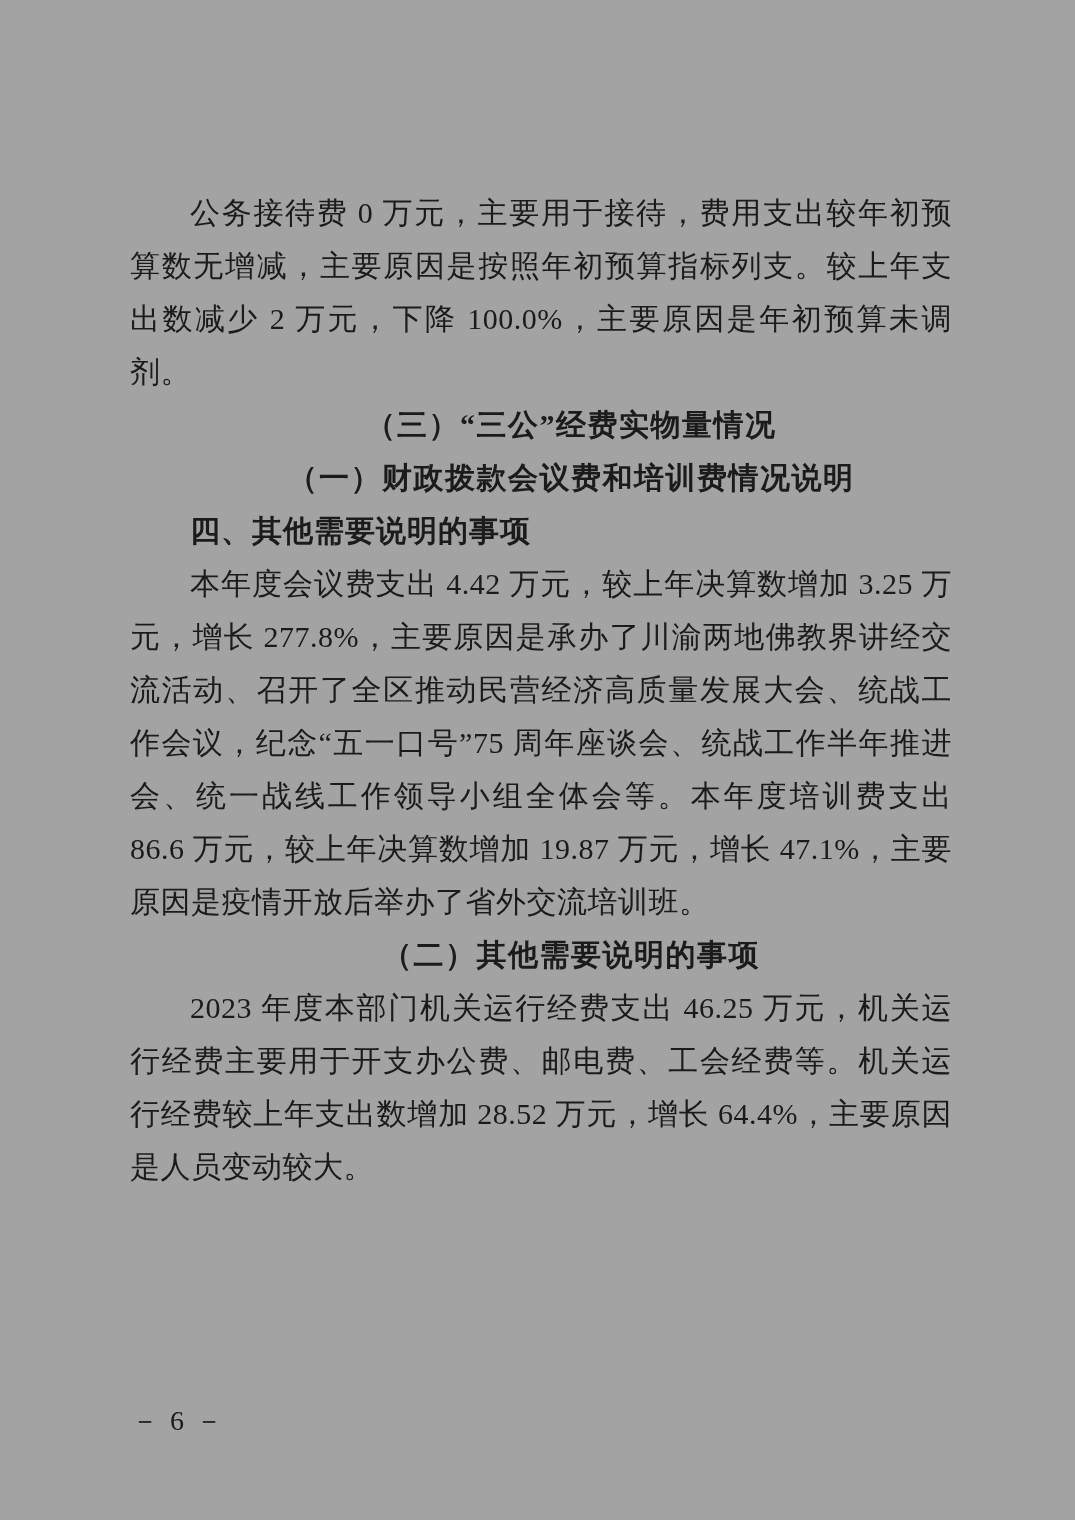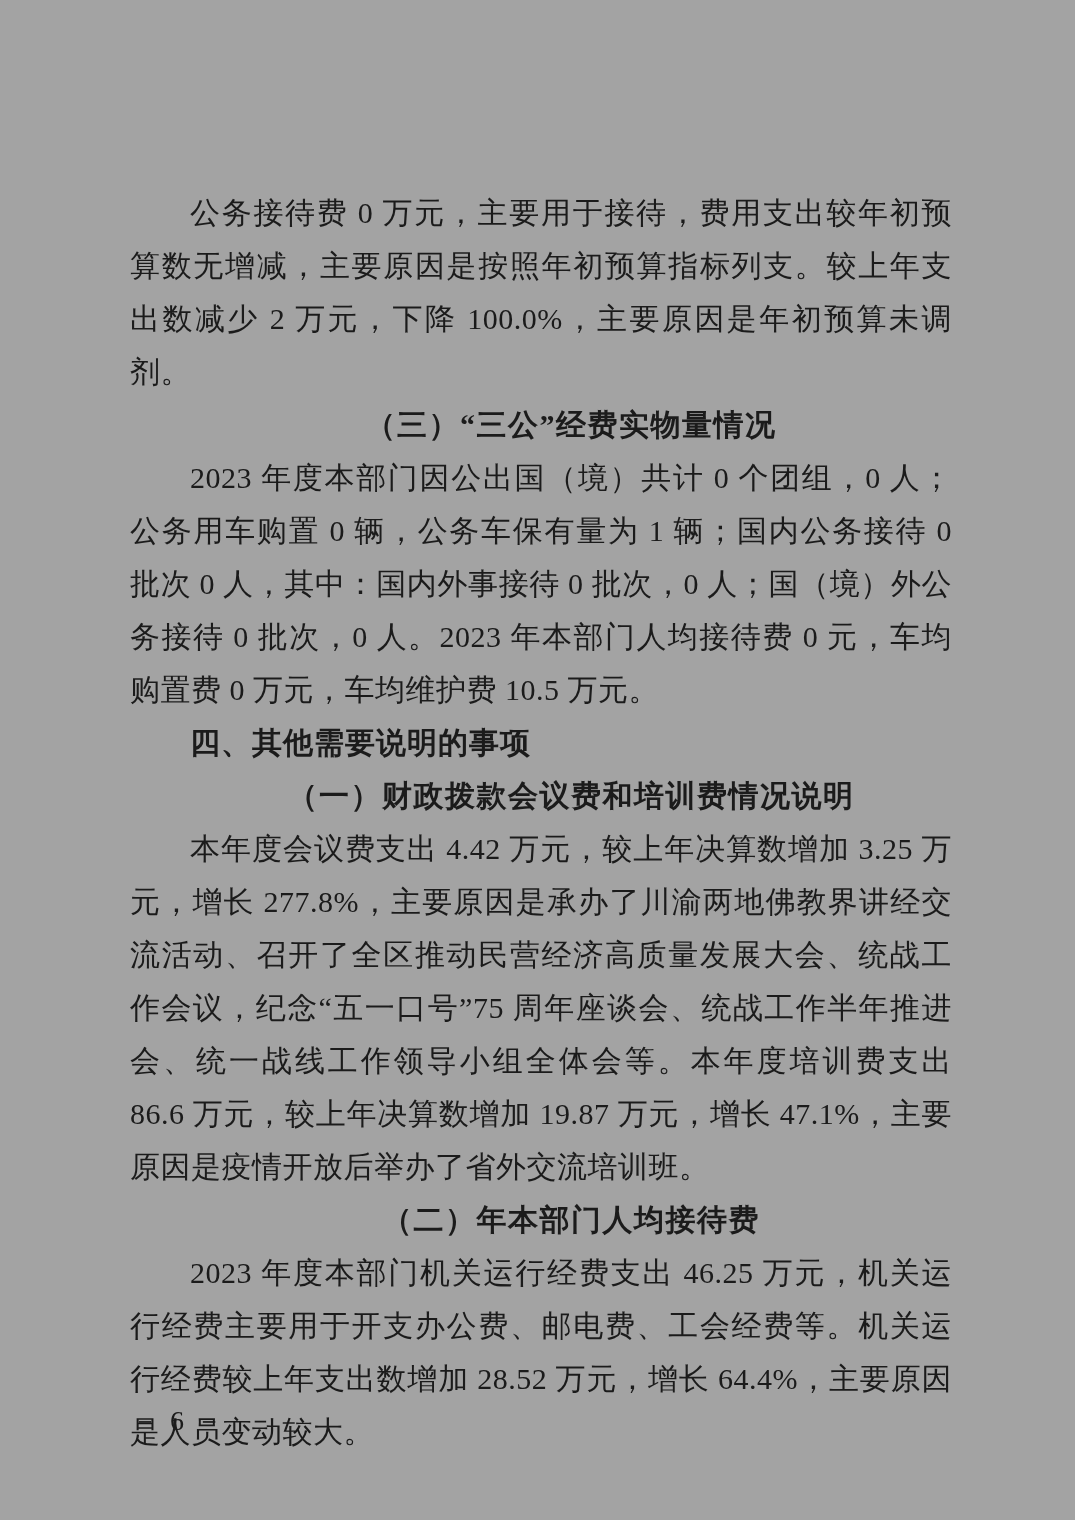--- a/index.html
+++ b/index.html
@@ -46,21 +46,20 @@
     letter-spacing: 2px;
   }
 </style>
 </head>
 <body>
 
 <div class="page">
   <div class="content">
     <p class="para body">公务接待费 0 万元，主要用于接待，费用支出较年初预算数无增减，主要原因是按照年初预算指标列支。较上年支出数减少 2 万元，下降 100.0%，主要原因是年初预算未调剂。</p>
     <p class="para h2">（三）“三公”经费实物量情况</p>
-    <p class="para body">2023 年度本部门因公出国（境）共计 0 个团组，0 人；公务用车购置 0 辆，公务车保有量为 1 辆；国内公务接待 0 批次 0 人，其中：国内外事接待 0 批次，0 人；国（境）外公务接待 0 批次，0 人。2023 年本部门人均接待费 0 元，车均购置费 0 万元，车均维护费 10.5 万元。</p>
+    <p class="para h2">（一）财政拨款会议费和培训费情况说明</p>
     <p class="para h1">四、其他需要说明的事项</p>
-    <p class="para h2">（一）财政拨款会议费和培训费情况说明</p>
     <p class="para body">本年度会议费支出 4.42 万元，较上年决算数增加 3.25 万元，增长 277.8%，主要原因是承办了川渝两地佛教界讲经交流活动、召开了全区推动民营经济高质量发展大会、统战工作会议，纪念“五一口号”75 周年座谈会、统战工作半年推进会、统一战线工作领导小组全体会等。本年度培训费支出 86.6 万元，较上年决算数增加 19.87 万元，增长 47.1%，主要原因是疫情开放后举办了省外交流培训班。</p>
-    <p class="para h2">（二）年本部门人均接待费</p>
+    <p class="para h2">（二）其他需要说明的事项</p>
     <p class="para body">2023 年度本部门机关运行经费支出 46.25 万元，机关运行经费主要用于开支办公费、邮电费、工会经费等。机关运行经费较上年支出数增加 28.52 万元，增长 64.4%，主要原因是人员变动较大。</p>
   </div>
   <div class="footer">－ 6 －</div>
 </div>
 
 </body></html>

